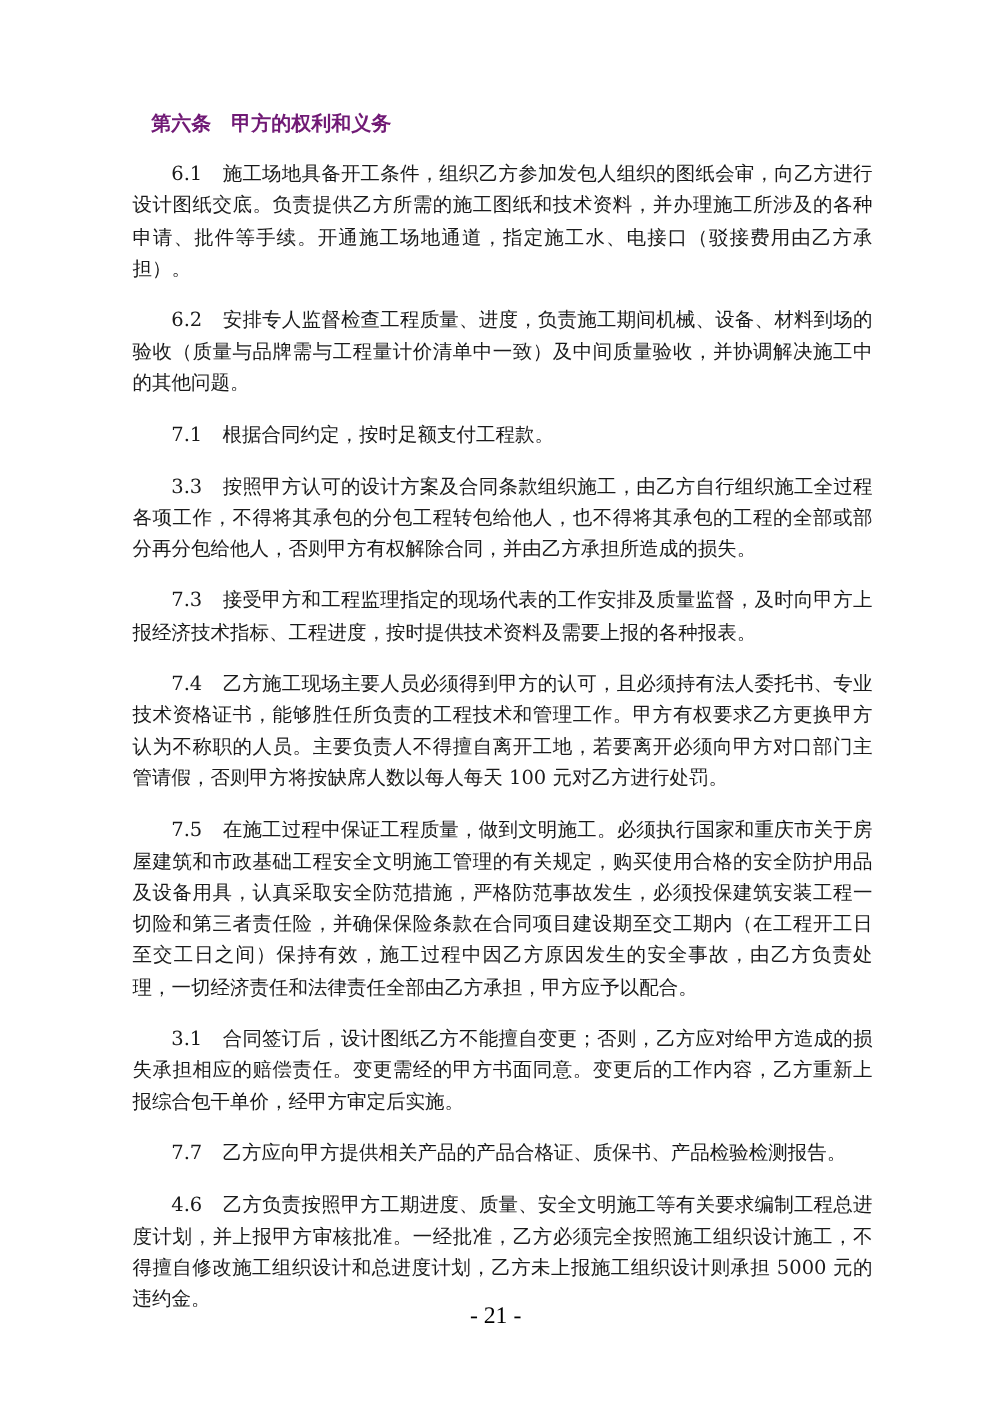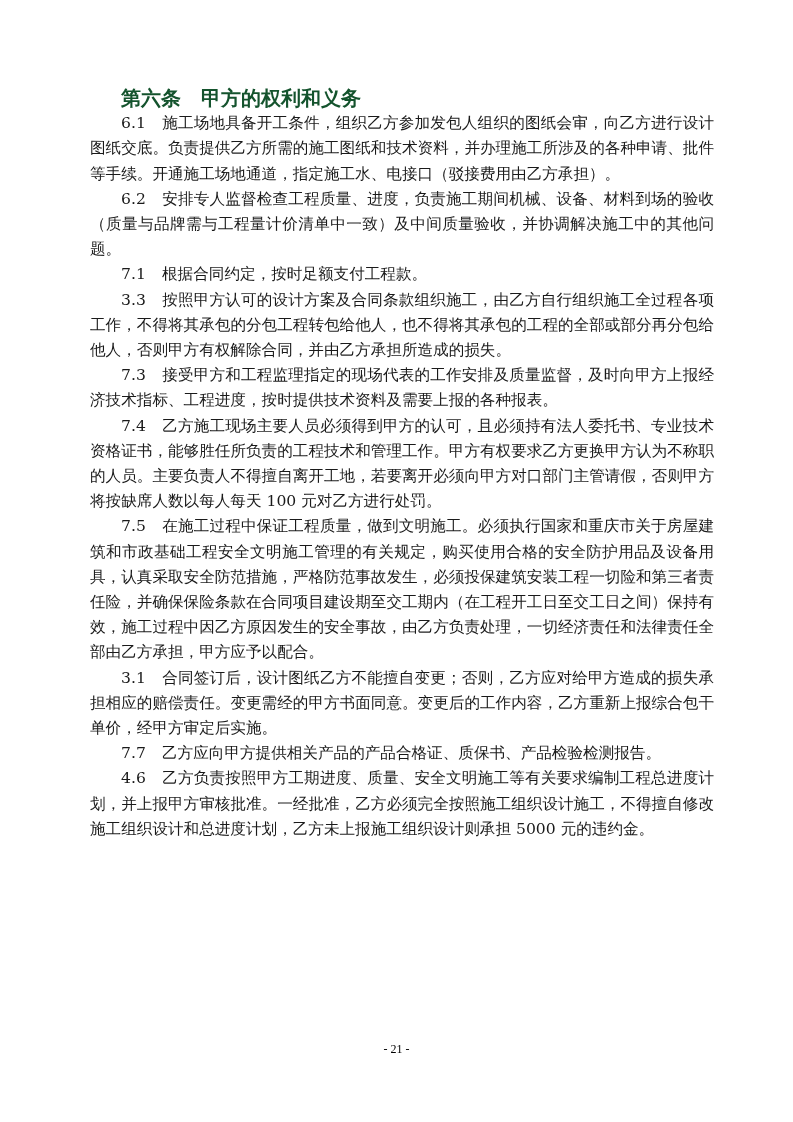--- a/index.html
+++ b/index.html
@@ -5,28 +5,28 @@
   html, body { margin: 0; padding: 0; background: #ffffff; }
   body { width: 793px; height: 1122px; position: relative; overflow: hidden; }
   .page {
     position: absolute; left: 90px; top: 86px; width: 624px;
     font-family: "DejaVu Serif", "Liberation Serif", serif;
     font-size: 15.6px; line-height: 25.2px; color: #1a1a1a;
     text-align: justify;
   }
   .heading {
     font-family: "DejaVu Sans", "Liberation Sans", sans-serif;
-    font-weight: bold; font-size: 20px; color: #14532d;
+    font-weight: bold; font-size: 16px; color: #701a75;
     padding-left: 31px; margin: 0; line-height: 25.2px;
   }
-  .para { margin: 0; text-indent: 31px; }
+  .para { margin: 16px; text-indent: 31px; }
   .num { display: inline-block; width: 41px; text-indent: 0; }
   .page-number {
     position: absolute; left: 0; width: 793px; top: 1042px; text-align: center;
-    font-family: "Liberation Serif", "DejaVu Serif", serif; font-size: 12px; color: #000;
+    font-family: "Liberation Serif", "DejaVu Serif", serif; font-size: 19px; color: #000;
   }
 </style>
 </head>
 <body>
 
 <div class="page">
 
   <h3 class="heading">第六条　甲方的权利和义务</h3>
   <p class="para"><span class="num">6.1</span><span>施工场地具备开工条件，组织乙方参加发包人组织的图纸会审，向乙方进行设计图纸交底。负责提供乙方所需的施工图纸和技术资料，并办理施工所涉及的各种申请、批件等手续。开通施工场地通道，指定施工水、电接口（驳接费用由乙方承担）。</span></p>
   <p class="para"><span class="num">6.2</span><span>安排专人监督检查工程质量、进度，负责施工期间机械、设备、材料到场的验收（质量与品牌需与工程量计价清单中一致）及中间质量验收，并协调解决施工中的其他问题。</span></p>

